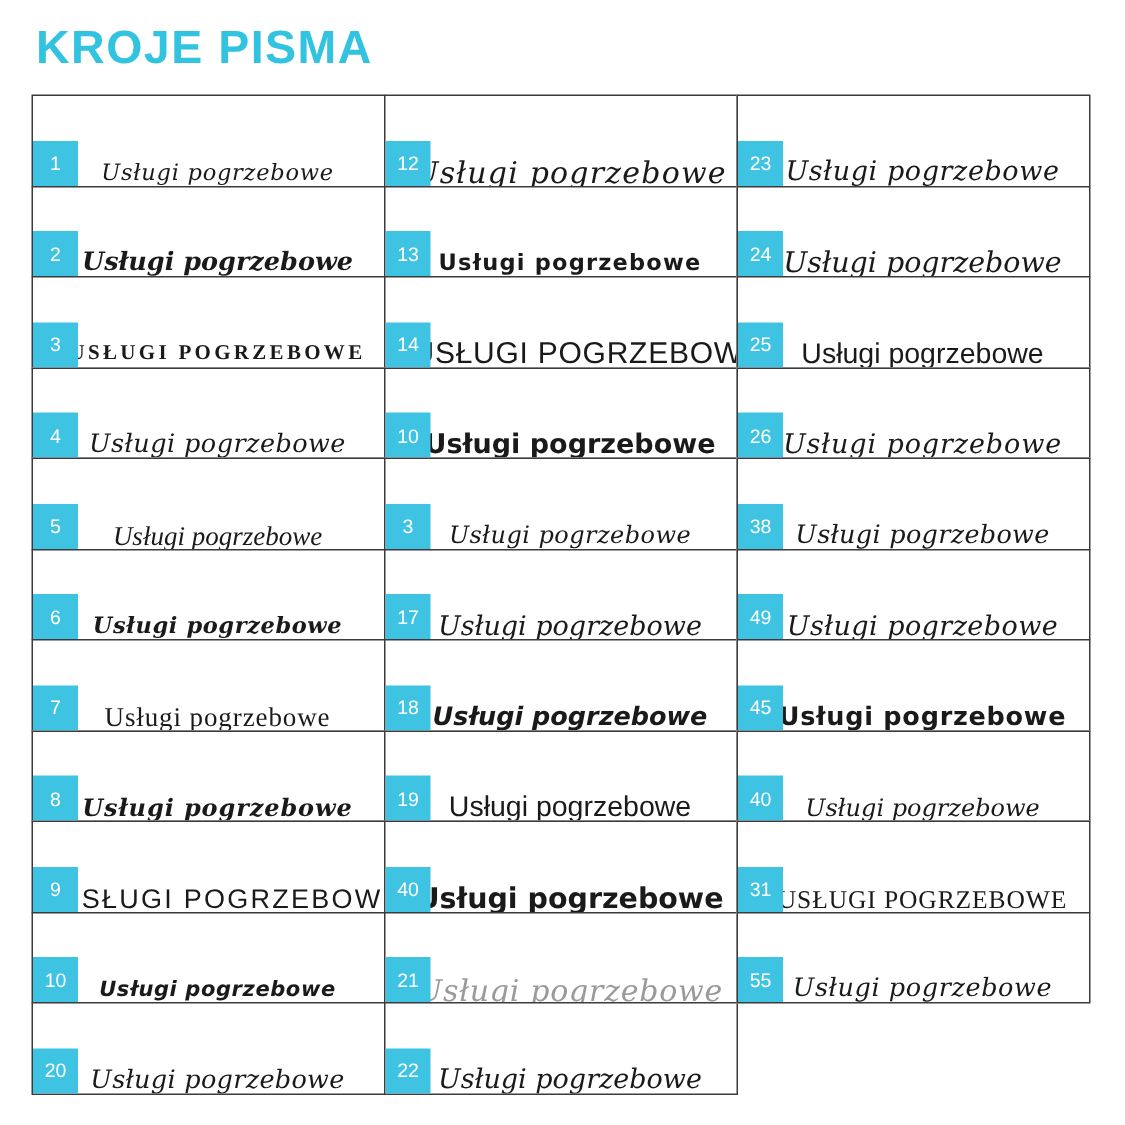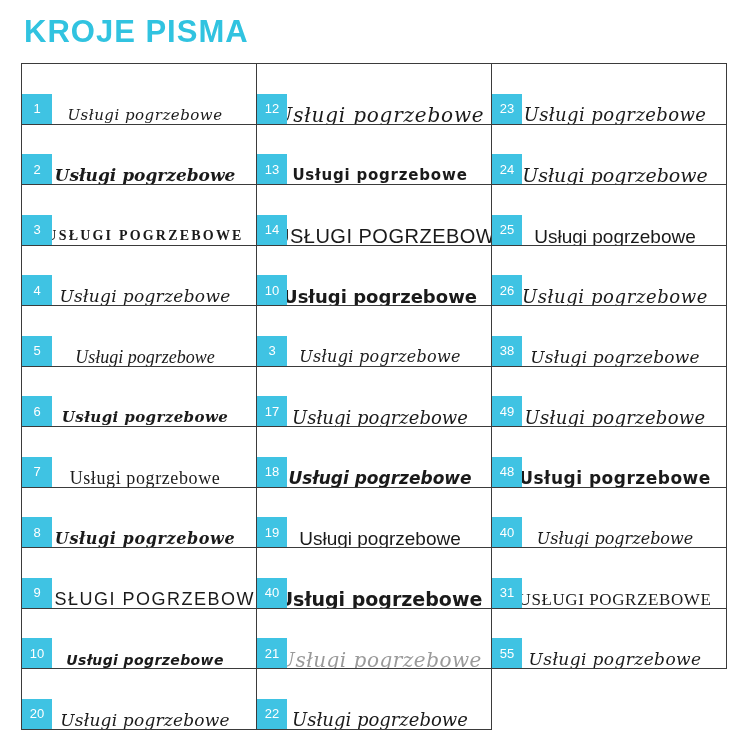--- a/index.html
+++ b/index.html
@@ -233,21 +233,21 @@
         </div>
         <div class="cell">
           <div class="num">38</div>
           <div class="sample f27">Usługi pogrzebowe</div>
         </div>
         <div class="cell">
           <div class="num">49</div>
           <div class="sample f28">Usługi pogrzebowe</div>
         </div>
         <div class="cell">
-          <div class="num">48</div>
+          <div class="num">45</div>
           <div class="sample f29">Usługi pogrzebowe</div>
         </div>
         <div class="cell">
           <div class="num">40</div>
           <div class="sample f30">Usługi pogrzebowe</div>
         </div>
         <div class="cell">
           <div class="num">31</div>
           <div class="sample f31">Usługi pogrzebowe</div>
         </div>

